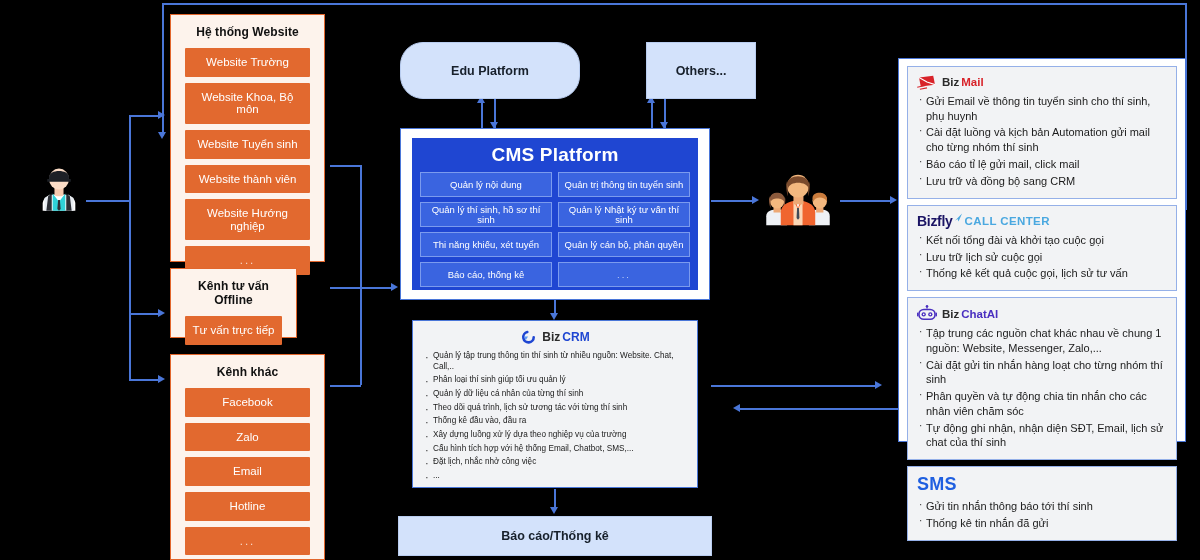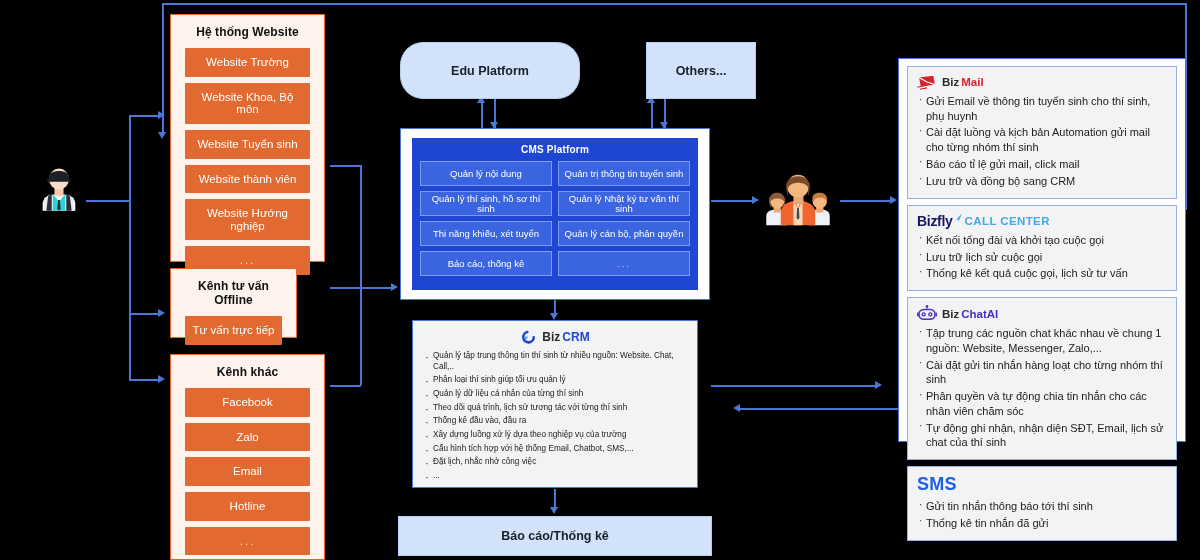--- a/index.html
+++ b/index.html
@@ -46,21 +46,21 @@
     position: absolute; left: 400px; top: 128px;
     width: 310px; height: 172px;
     background: #ffffff; border: 1px solid #4a76d8;
   }
   #cms-inner {
     position: absolute; left: 412px; top: 138px;
     width: 286px; height: 152px;
     background: #1f46d2; padding: 6px 8px 8px;
   }
   #cms-title {
-    color: #fff; font-size: 10px; font-weight: bold;
+    color: #fff; font-size: 19px; font-weight: bold;
     text-align: center; margin-bottom: 6px; letter-spacing: .2px;
   }
   #cms-grid {
     display: grid; grid-template-columns: 1fr 1fr;
     gap: 5px 6px;
   }
   .cms-cell {
     background: #3a64e0; border: 1px solid #7b9bee;
     color: #ffffff; font-size: 9.5px;
     height: 25px; display: flex; align-items: center; justify-content: center;

